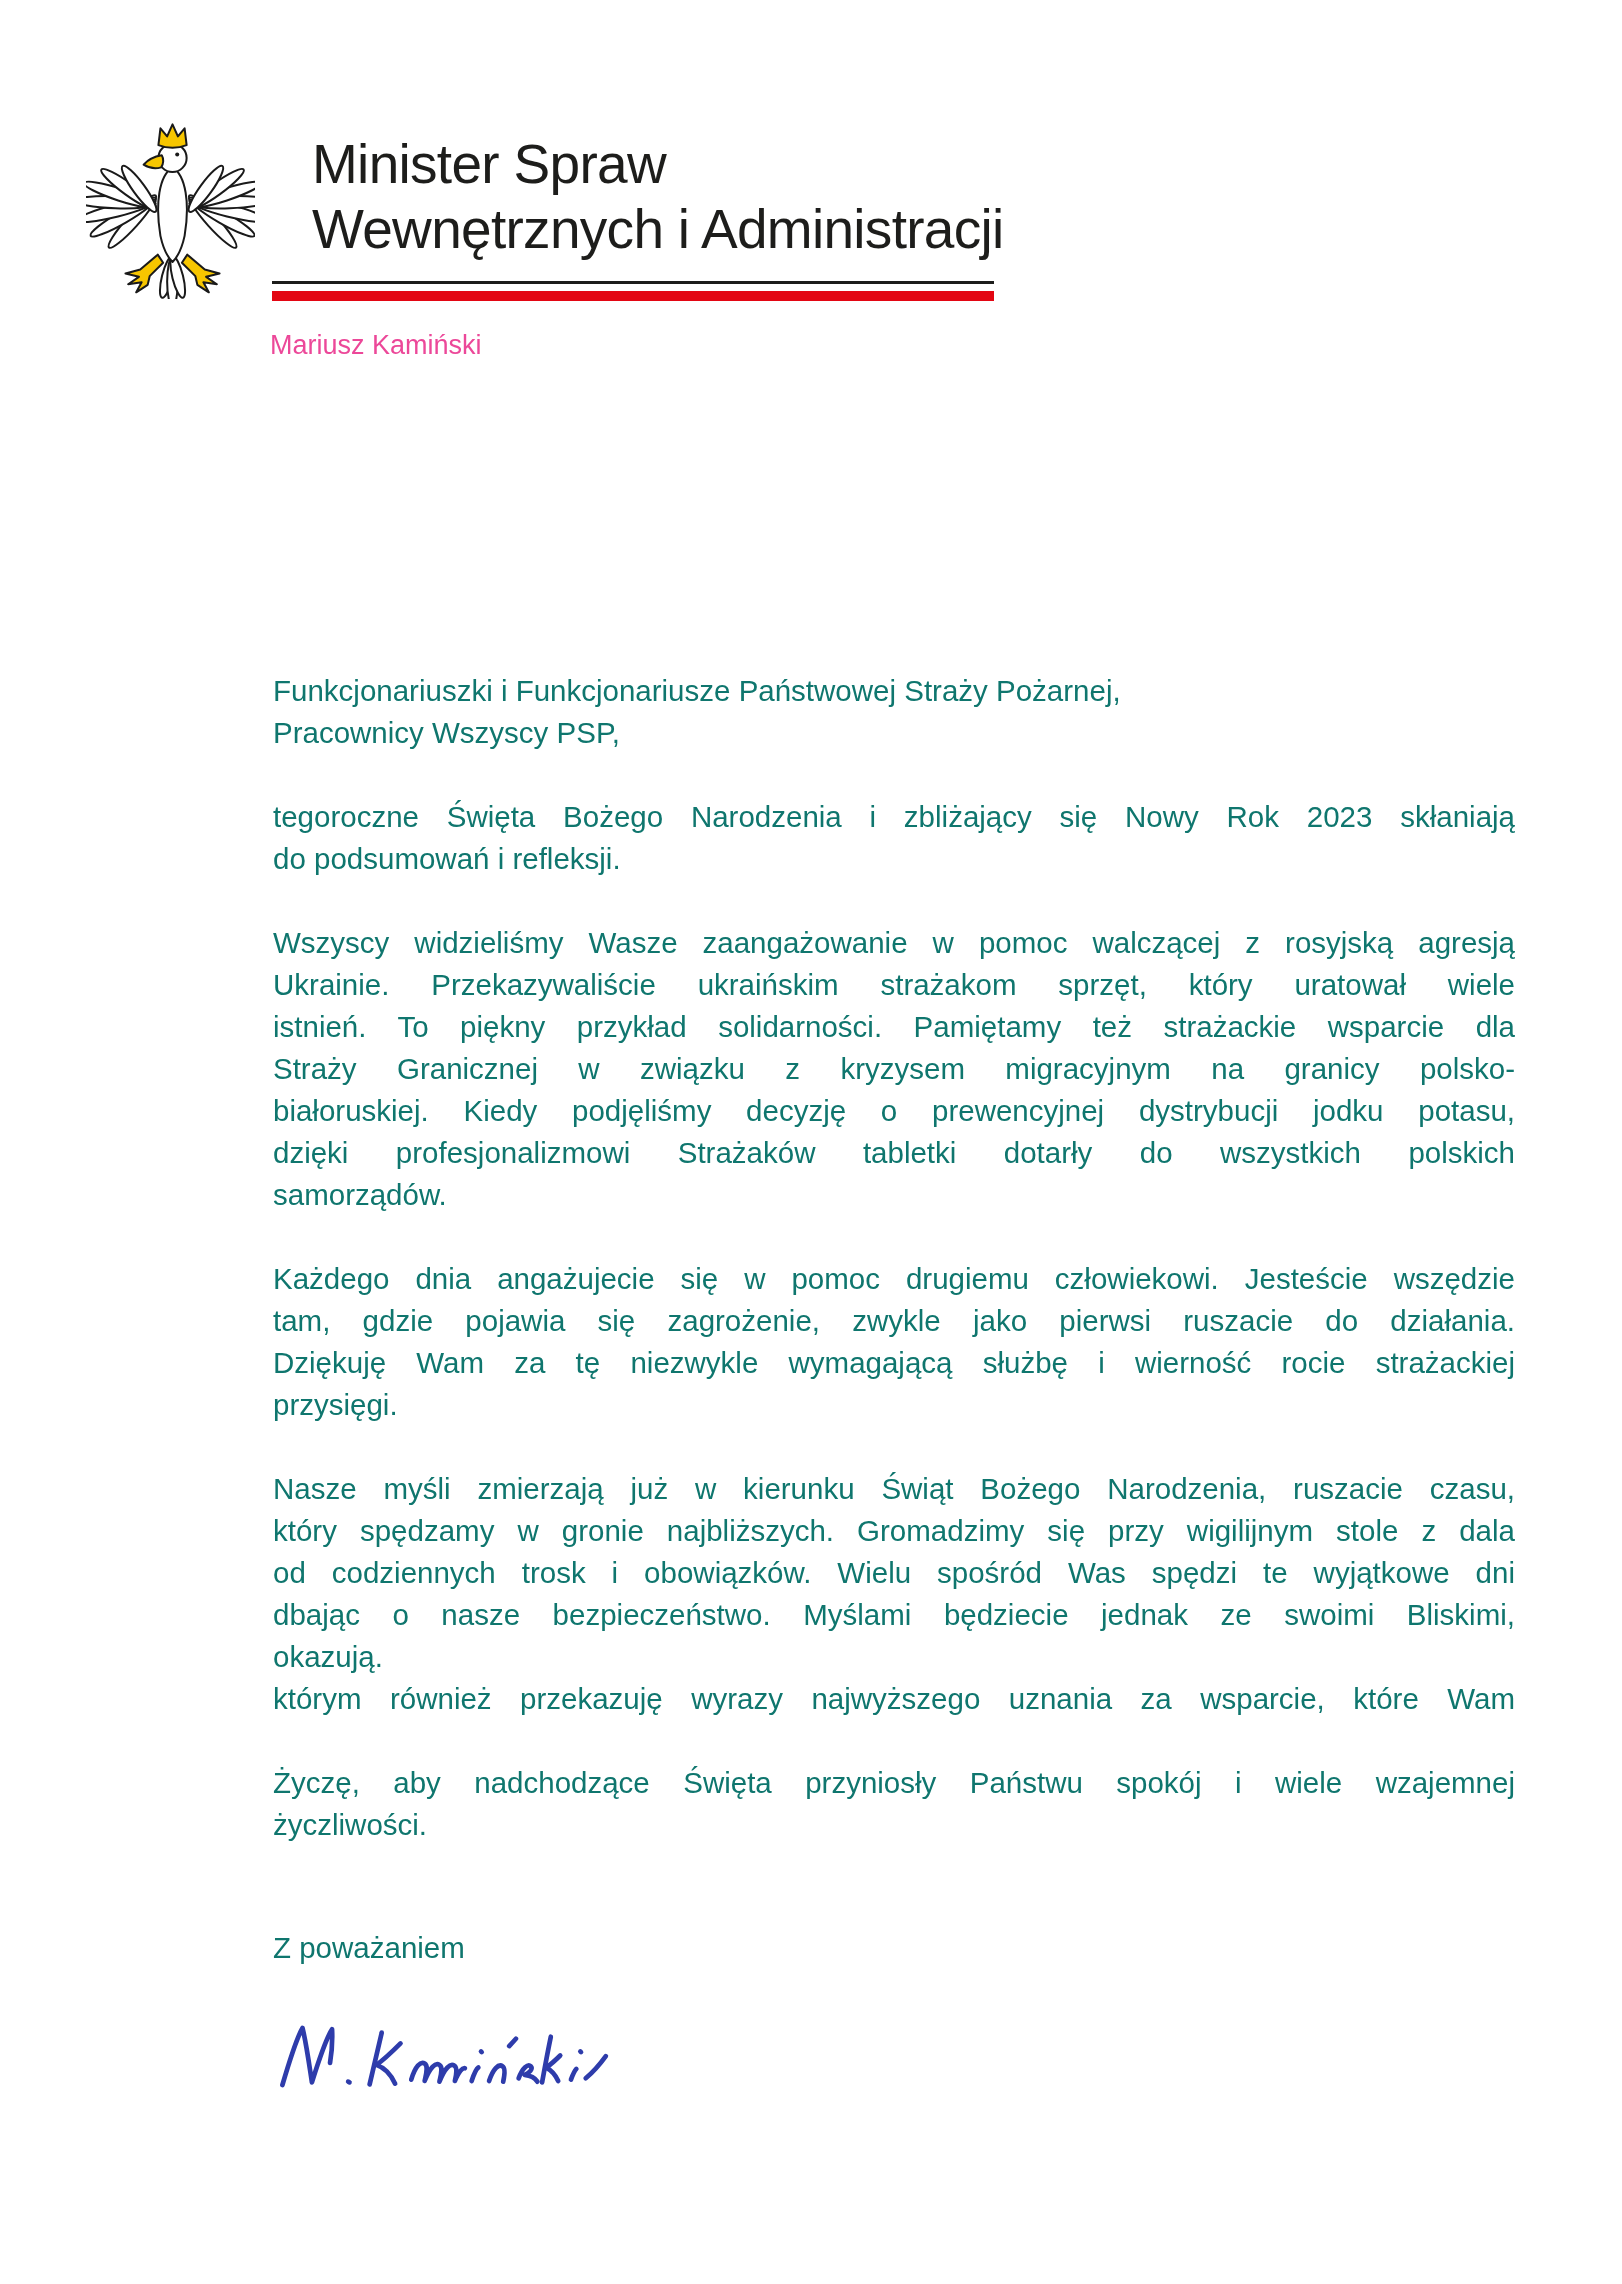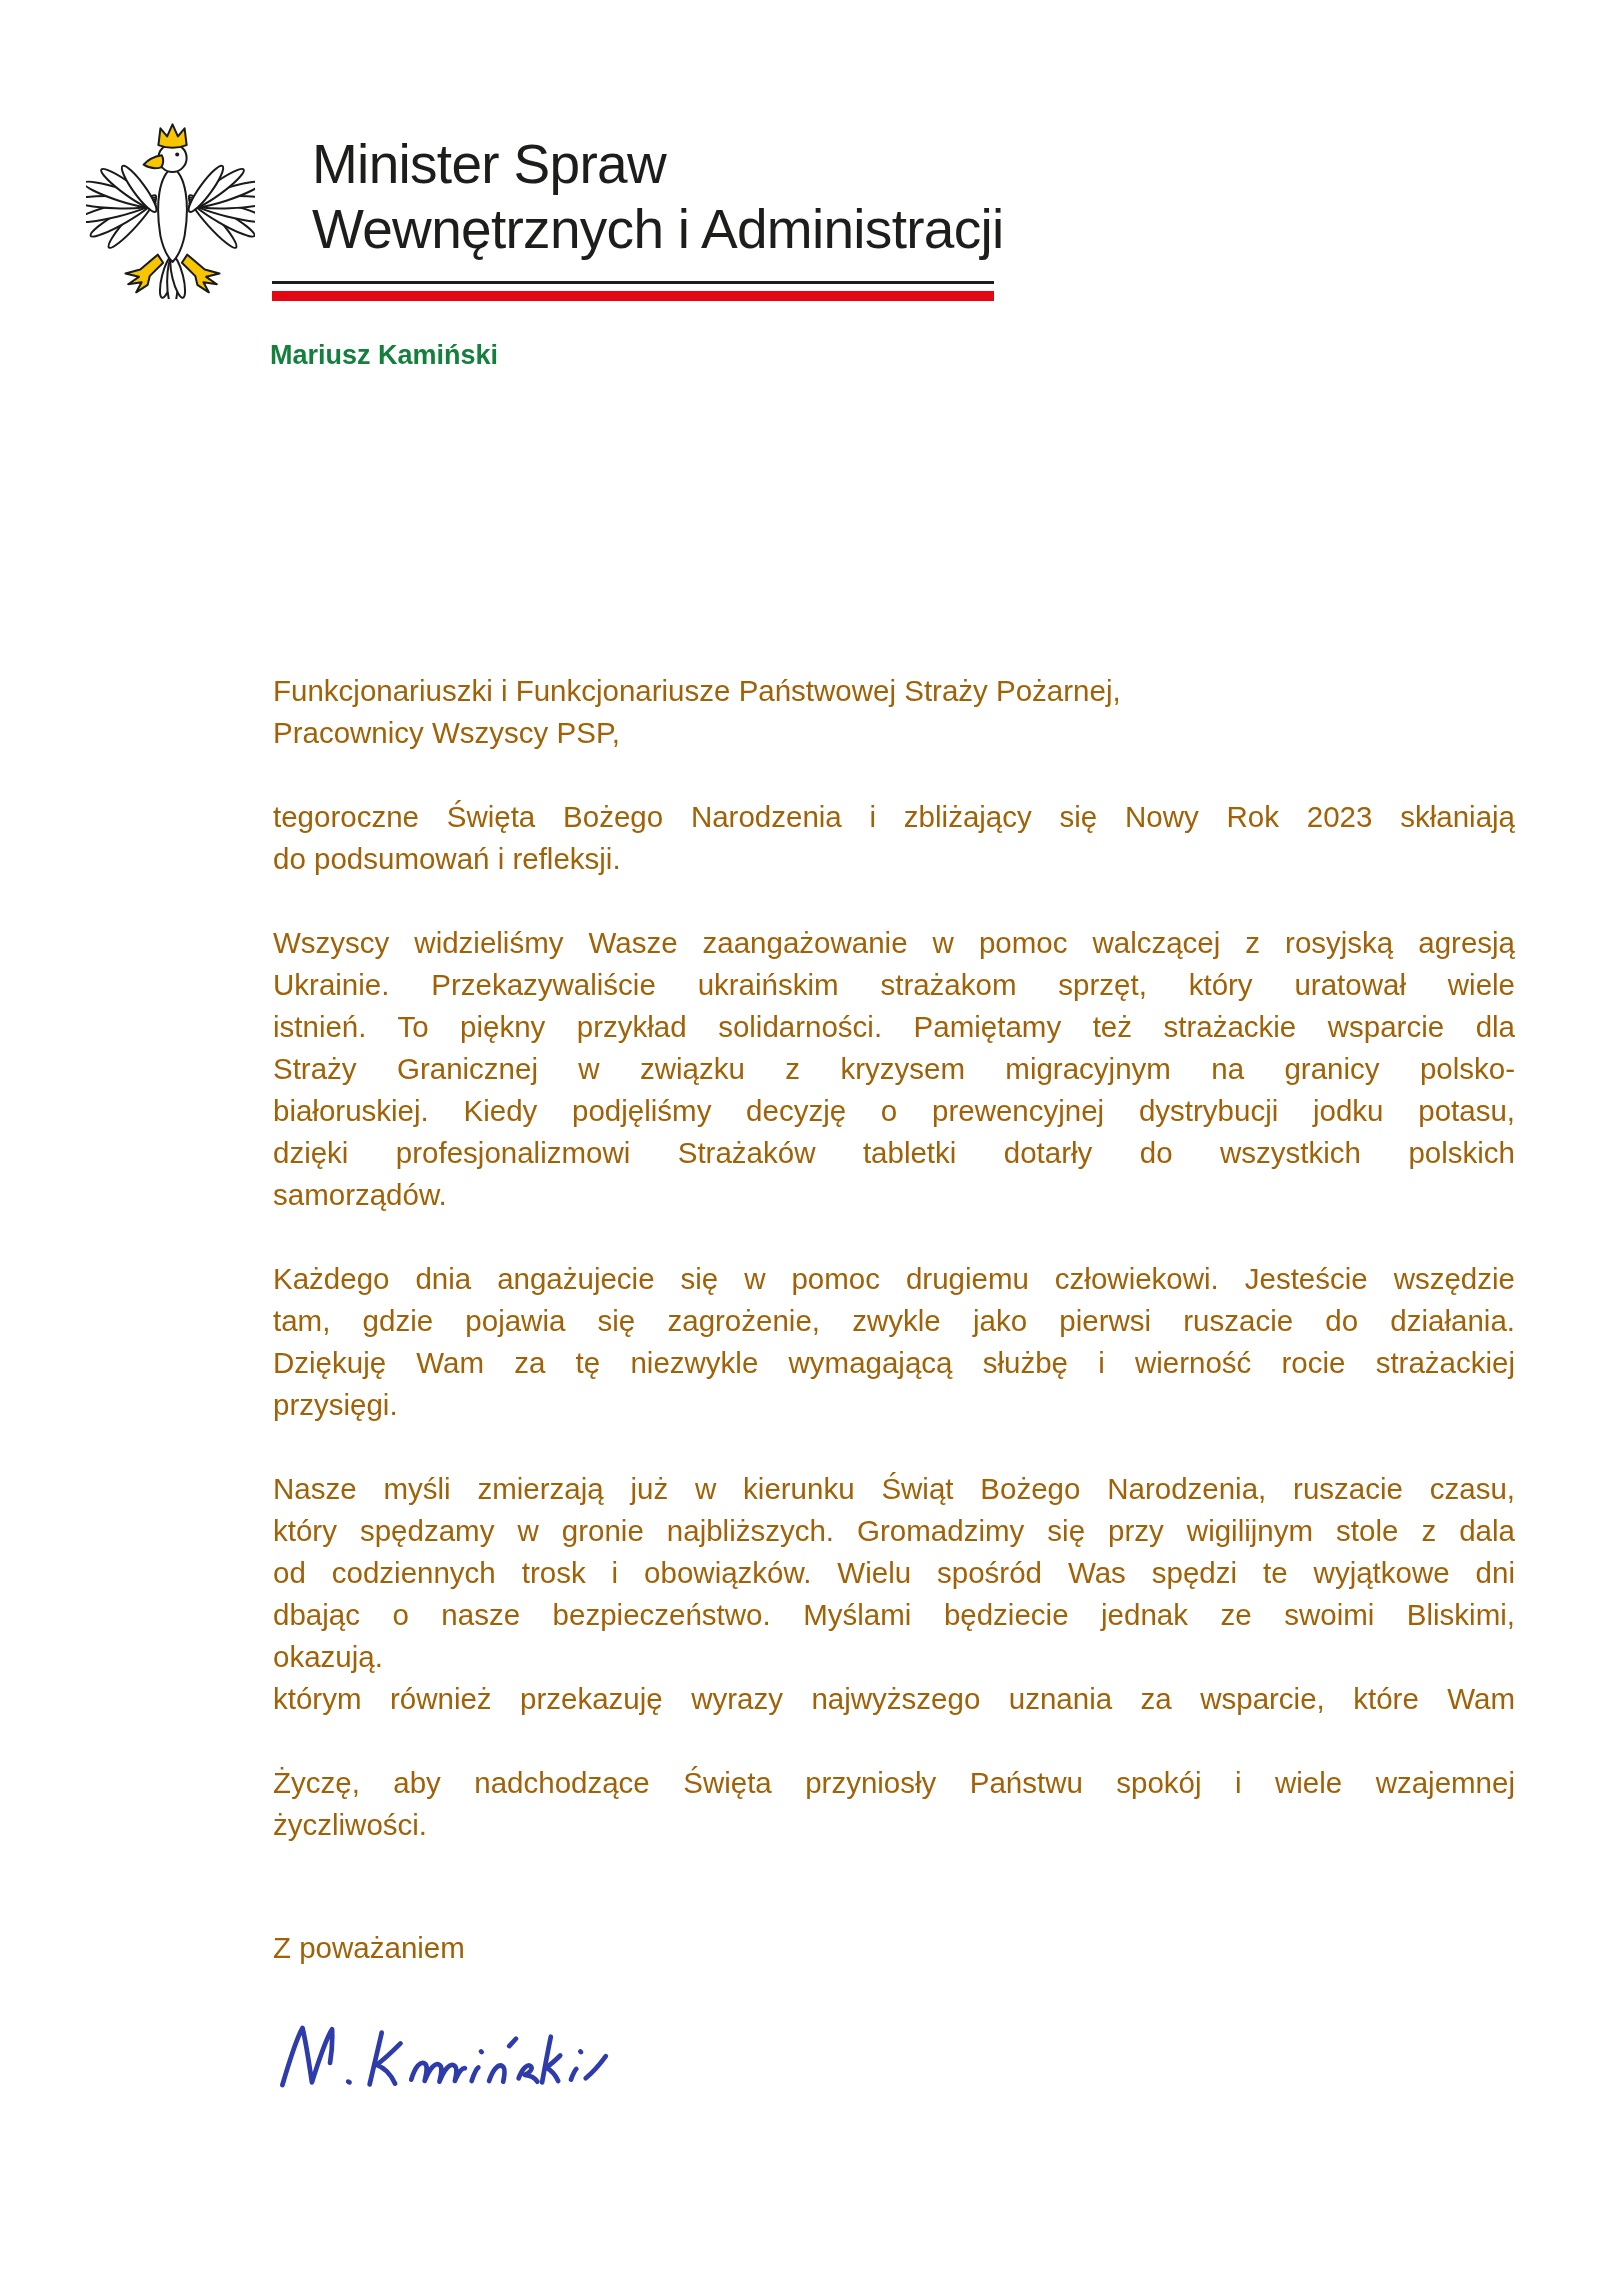--- a/index.html
+++ b/index.html
@@ -11,24 +11,24 @@
   }
   .eagle{position:absolute;left:86px;top:123px;width:169px;height:176px;}
   .title{
     position:absolute;left:268px;top:132px;
     font-size:55px;line-height:65px;letter-spacing:-0.7px;color:#1d1d1b;
     white-space:nowrap;
     margin-left:44px;
   }
   .rule-thin{position:absolute;left:272px;top:281px;width:722px;height:2.7px;background:var(--rule-dark);}
   .rule-red{position:absolute;left:272px;top:291px;width:722px;height:10px;background:var(--accent-red);}
-  .minister-name{position:absolute;left:270px;top:339px;font-size:27px;line-height:32px;color:#15803d;white-space:nowrap;font-weight:bold;}
+  .minister-name{position:absolute;left:270px;top:329px;font-size:27px;line-height:32px;color:#ec4899;white-space:nowrap;}
   .letter{
     position:absolute;left:273px;top:670px;width:1242px;
-    font-size:29.5px;line-height:42px;color:#a16207;
+    font-size:29.5px;line-height:42px;color:#0f766e;
   }
   .block{margin:0 0 42px 0;}
   .line{min-height:42px;}
   .jl{text-align:justify;text-align-last:justify;}
   .closing{margin-top:81px;font-size:29.5px;line-height:42px;}
   .signature{margin-top:50px;width:357px;height:77px;}
   svg{display:block;}
 </style>
 </head>
 <body style="--accent-red: #e30613; --rule-dark: #1d1d1b; --gold: #f7c600;">

